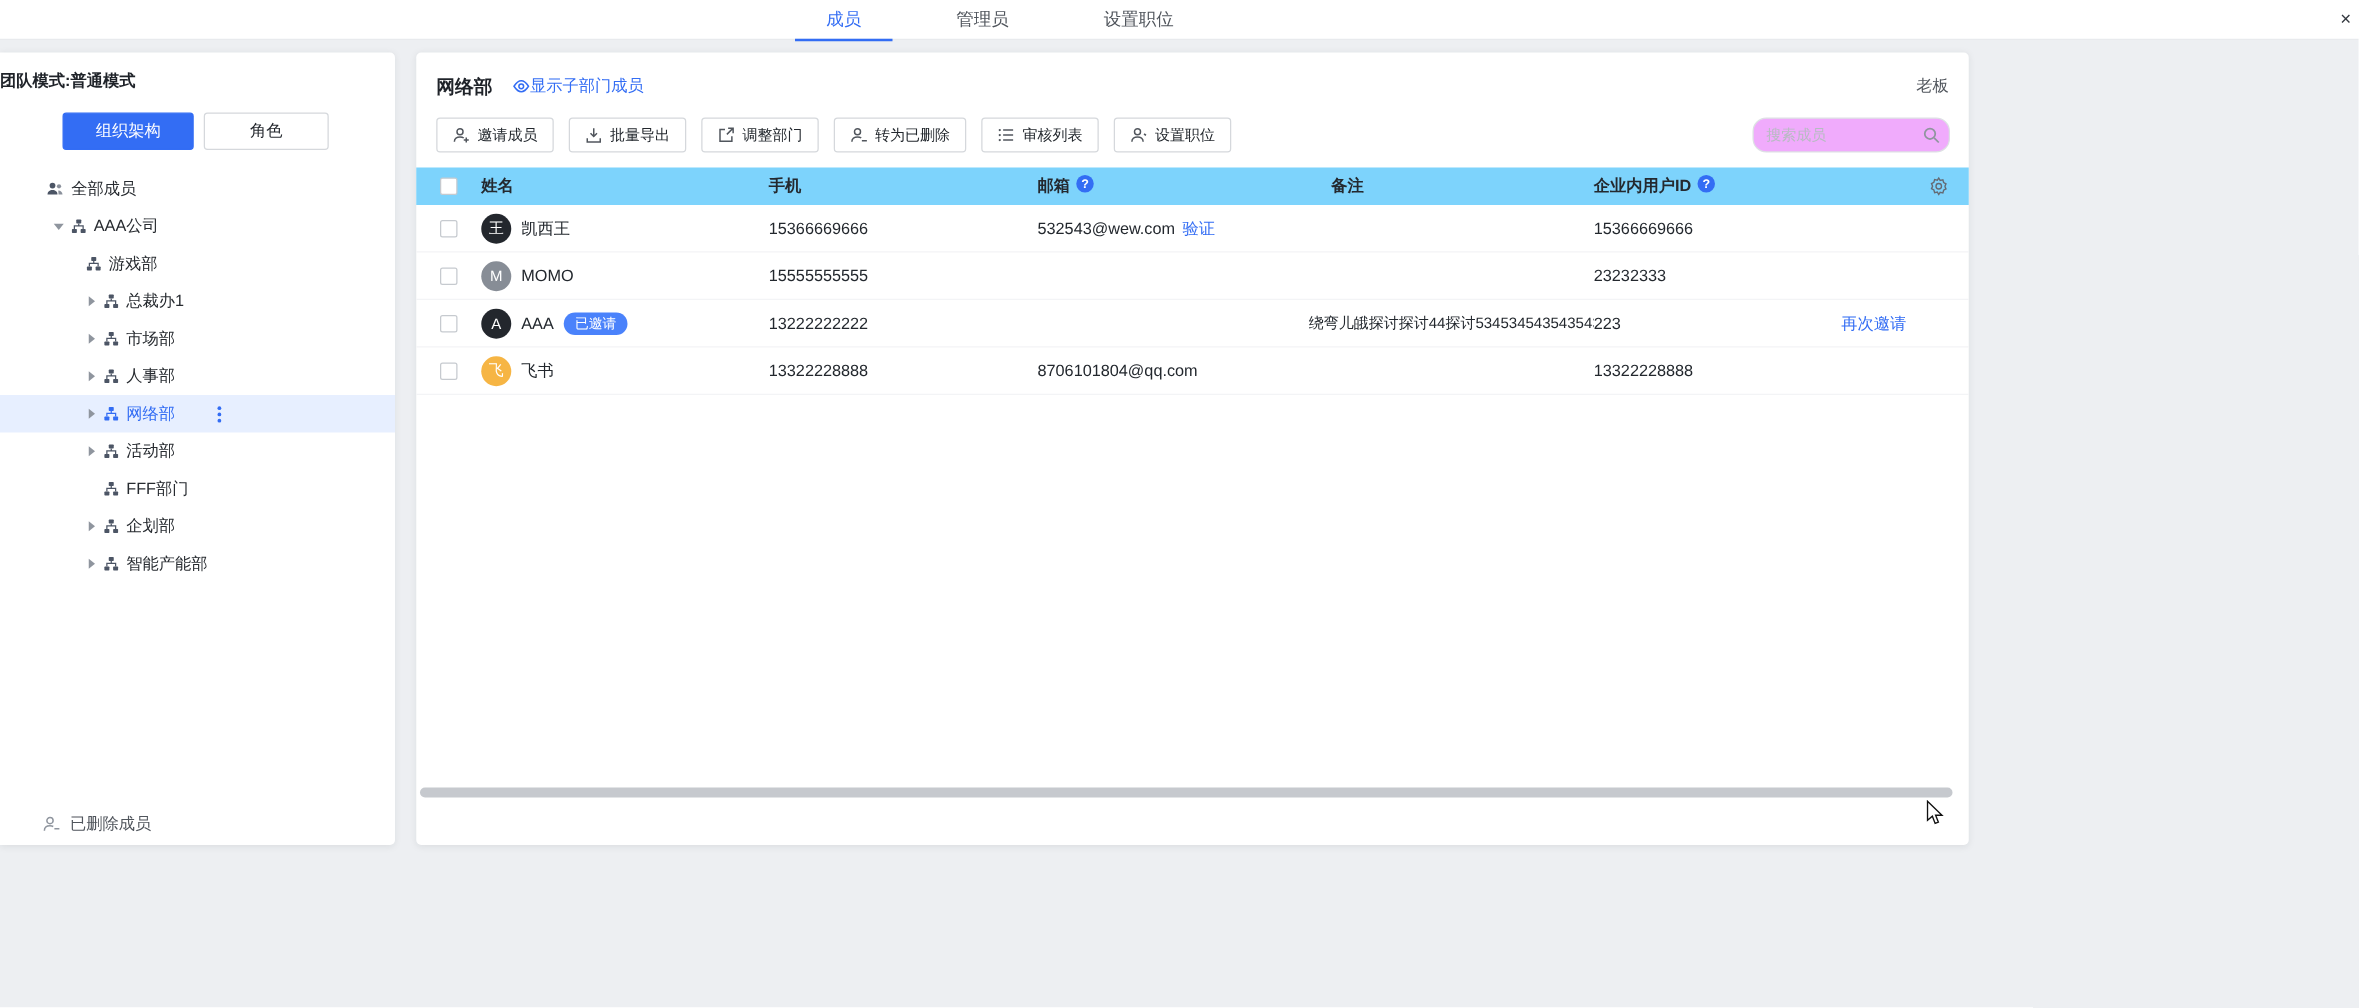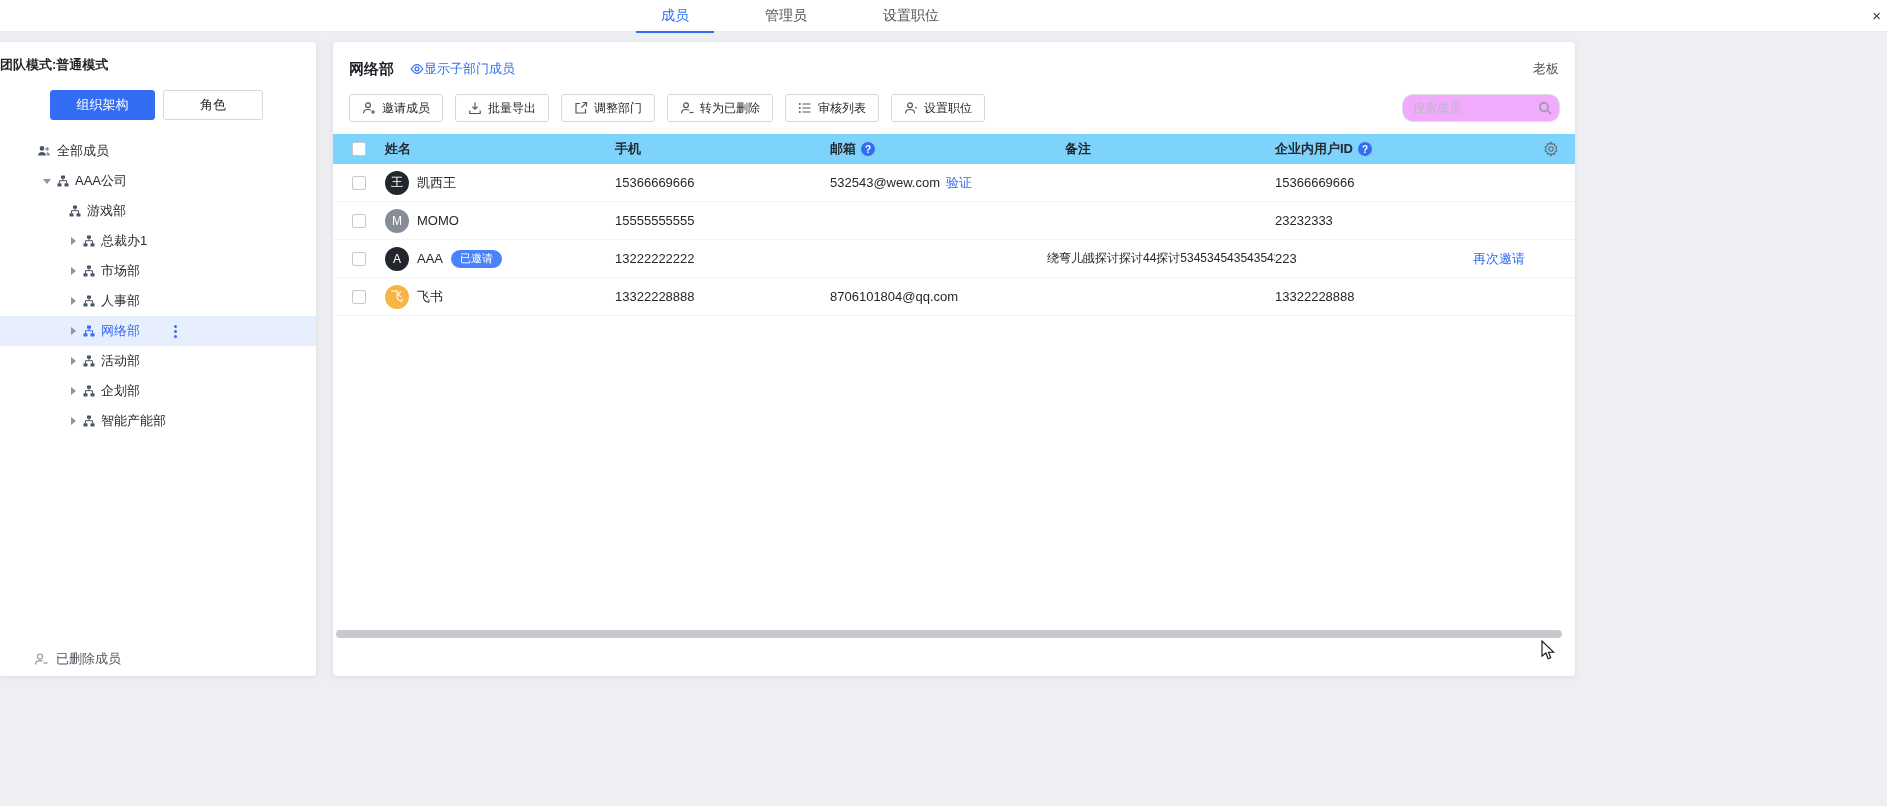--- a/index.html
+++ b/index.html
@@ -60,21 +60,21 @@
                 font-size:12px;color:#1f2329;outline:none;font-family:inherit;background:#f0abfc}
   .search-input::placeholder{color:#b7bbc2}
   .search-icon{position:absolute;right:8px;top:7px;cursor:pointer;display:flex}
 
   
   .thead,.trow{display:grid;grid-template-columns:52px 230px 215px 235px 210px 198px 1fr;align-items:center}
   .thead{height:30px;background:#7dd3fc;font-size:13px;font-weight:bold;color:#24292f}
   .trow{height:38px;border-bottom:1px solid #f3f4f6;font-size:13px;color:#23282e}
   .cell-check{display:flex;justify-content:center}
   .checkbox{width:14px;height:14px;border:1px solid #c6cacf;border-radius:2px;background:#fff;cursor:pointer}
-  .th-flex{display:flex;align-items:center;gap:5px}
+  .th-flex{display:flex;gap:5px}
   .help-badge{width:14px;height:14px;border-radius:50%;background:#336df4;color:#fff;font-size:10px;
               font-weight:bold;display:flex;align-items:center;justify-content:center;cursor:pointer;flex:0 0 14px}
   .th-gear{display:flex;justify-content:flex-end;padding-right:16px;cursor:pointer}
   .name-cell{display:flex;align-items:center;gap:8px}
   .avatar{width:24px;height:24px;border-radius:50%;color:#fff;font-size:12px;display:flex;
           align-items:center;justify-content:center;flex:0 0 24px}
   .av-dark{background:#23272d}
   .av-gray{background:#878d96}
   .av-orange{background:#f6b544}
   .badge{background:#4a82fb;color:#fff;font-size:11px;height:18px;padding:0 9px;border-radius:9px;
@@ -238,20 +238,31 @@
         <svg width="12" height="12" viewBox="0 0 12 12">
             <rect x="4" y="0.5" width="4" height="3.2" rx="0.6" fill="currentColor"></rect>
             <rect x="0.5" y="8.2" width="4" height="3.2" rx="0.6" fill="currentColor"></rect>
             <rect x="7.5" y="8.2" width="4" height="3.2" rx="0.6" fill="currentColor"></rect>
             <path d="M6 3.7v2M2.5 8.2V5.7h7v2.5" stroke="currentColor" fill="none" stroke-width="1"></path>
           </svg>
       </span>
       <span>活动部</span>
     </div>
 
+    <div class="tree-item lvl1" style="padding-left:80px">
+      <span class="tree-icon">
+        <svg width="12" height="12" viewBox="0 0 12 12">
+            <rect x="4" y="0.5" width="4" height="3.2" rx="0.6" fill="currentColor"></rect>
+            <rect x="0.5" y="8.2" width="4" height="3.2" rx="0.6" fill="currentColor"></rect>
+            <rect x="7.5" y="8.2" width="4" height="3.2" rx="0.6" fill="currentColor"></rect>
+            <path d="M6 3.7v2M2.5 8.2V5.7h7v2.5" stroke="currentColor" fill="none" stroke-width="1"></path>
+          </svg>
+      </span>
+      <span>FFF部门</span>
+    </div>
 
     <div class="tree-item lvl1">
       <span class="caret-cell">
           <i class="caret-r"></i>
         </span>
       <span class="tree-icon">
         <svg width="12" height="12" viewBox="0 0 12 12">
             <rect x="4" y="0.5" width="4" height="3.2" rx="0.6" fill="currentColor"></rect>
             <rect x="0.5" y="8.2" width="4" height="3.2" rx="0.6" fill="currentColor"></rect>
             <rect x="7.5" y="8.2" width="4" height="3.2" rx="0.6" fill="currentColor"></rect>

